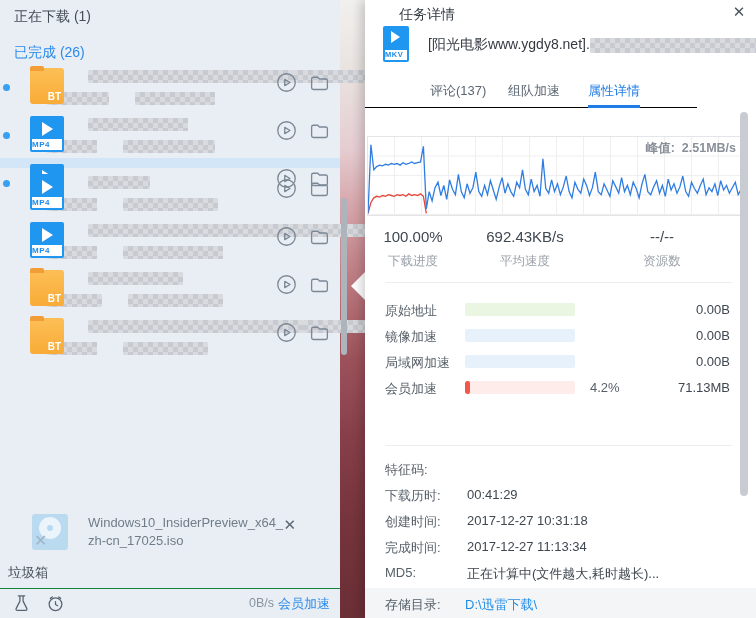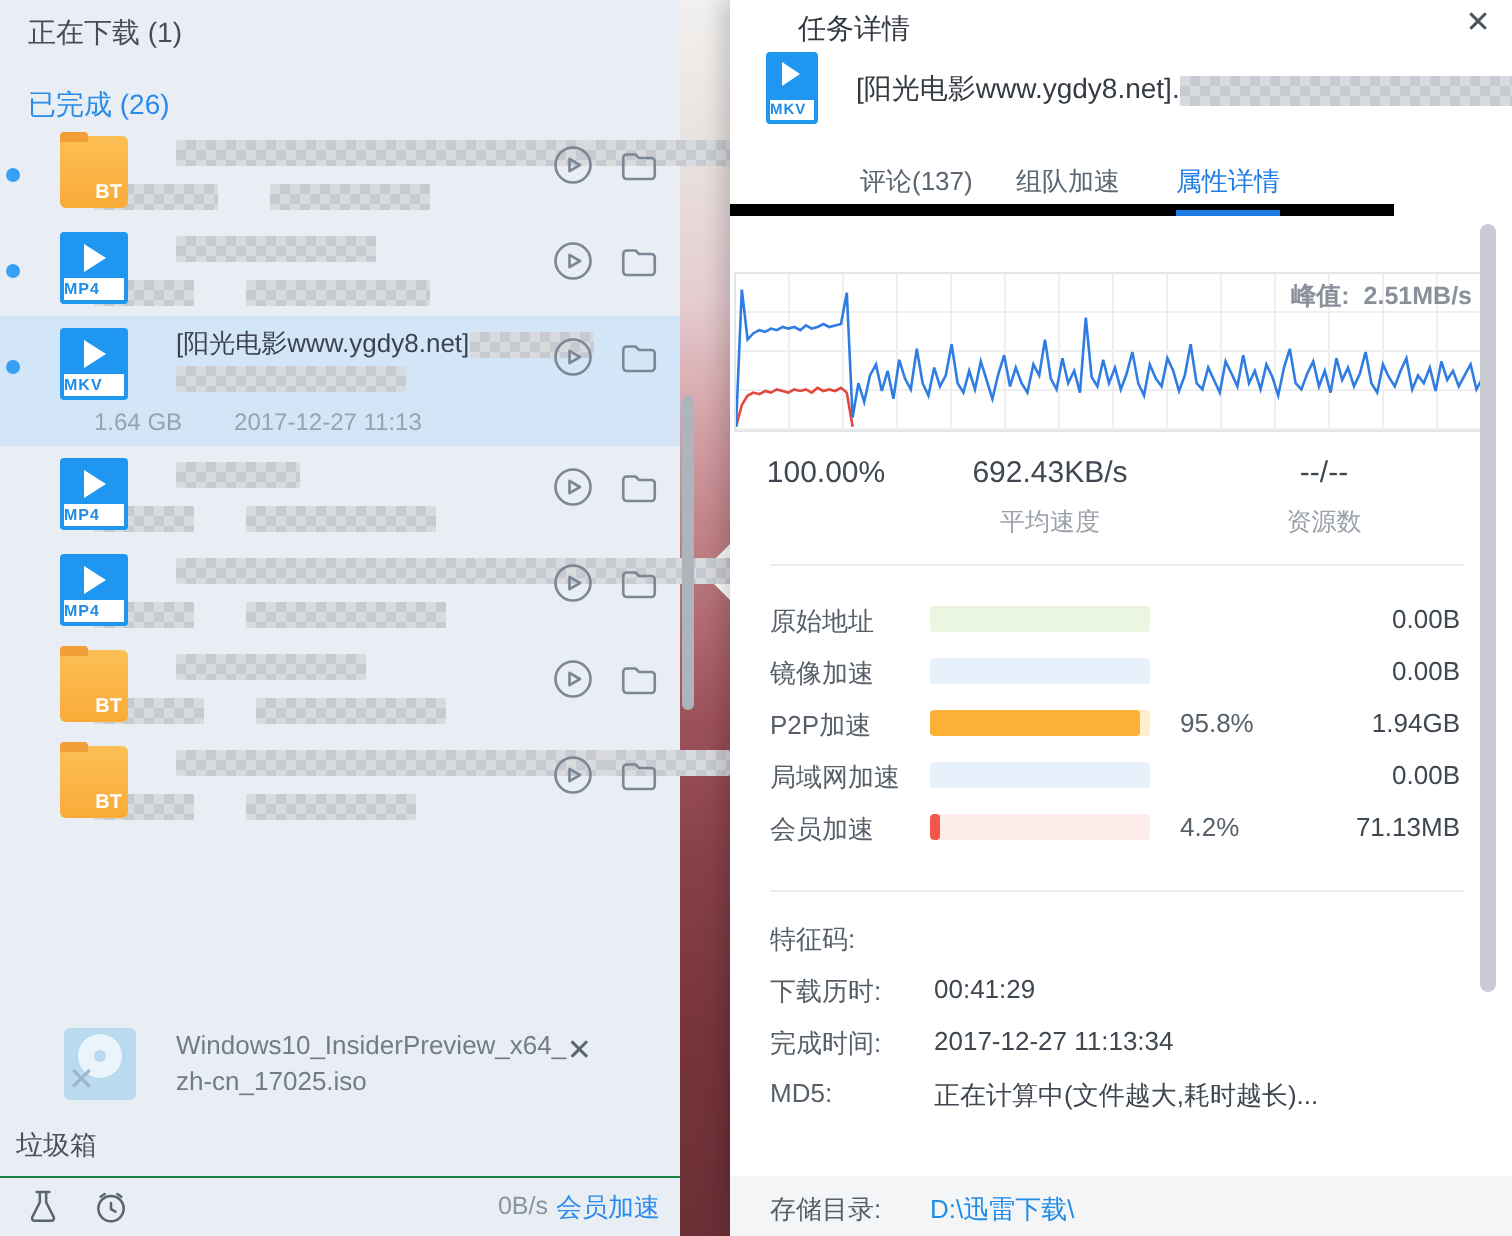--- a/index.html
+++ b/index.html
@@ -61,21 +61,21 @@
   
   .right-panel { position:absolute; left:365px; top:0; width:391px; height:618px; background:#fff; box-shadow:-4px 0 10px rgba(0,0,0,.18); }
   .rp-title { position:absolute; left:12px; top:6px; font-size:14px; color:#333a42;margin-left:22px; }
   .rp-close { position:absolute; right:8px; top:3px; width:18px; height:18px; text-align:center; line-height:18px; font-size:15px; color:#4b545d; }
   .rp-file-icon { position:absolute; left:18px; top:26px; width:26px; height:36px; }
   .rp-file-icon .vplay { left:8px; top:5px; border-top-width:6px; border-bottom-width:6px; border-left-width:9px; }
   .rp-file-icon .vband { height:10px; font-size:7.5px; line-height:10px; }
   .rp-file-name { position:absolute; left:63px; top:36px; font-size:14px; color:#333a42; white-space:nowrap; }
   .rp-file-name .redact { height:15px; }
 
-  .tabs { position:absolute; left:0; top:80px; width:332px; height:28px; border-bottom:6px solid #000000;text-decoration:underline; }
+  .tabs { position:absolute; left:0; top:80px; width:332px; height:28px; border-bottom:1px solid #000000;text-decoration:underline; }
   .tab { position:absolute; top:0; height:28px; font-size:13px; color:#5b6671; line-height:22px; }
   .tab.active { color:#1f7ce4; }
   .tab.active::after { content:""; position:absolute; left:0; right:0; bottom:0; height:3px; background:#1f7ce4; }
 
   .graph { position:absolute; left:2px; top:136px; width:378px; height:80px; border:1px solid #e3e5e8; background:
     linear-gradient(#efefef 1px,transparent 1px), linear-gradient(90deg,#efefef 1px,transparent 1px);
     background-size:27px 19.5px; background-position:-1px -1px; }
   .graph svg { position:absolute; left:0; top:0; }
   .peak { position:absolute; right:8px; top:3px; font-size:12.5px; color:#8a9099;font-weight:bold; }
 
@@ -149,25 +149,20 @@
                 <path d="M10 8.5 L16 12 L10 15.5 Z"></path>
               </svg></span><span><svg width="21" height="21" viewBox="0 0 24 24" fill="none" stroke="#7b8794" stroke-width="1.5" stroke-linejoin="round">
                 <path d="M3 8 a2 2 0 0 1 2 -2 h5 l2 2 h7 a2 2 0 0 1 2 2 v8 a2 2 0 0 1 -2 2 H5 a2 2 0 0 1 -2 -2 Z"></path>
               </svg></span></div>
         </div>
         <div class="lrow selected">
           <span class="dot"></span>
           <div class="licon vicon">
             <div class="vplay"></div>
             <div class="vband">MKV</div>
-          </div>
-          <div class="lbody">
-            <div class="ltitle"><span>[阳光电影www.ygdy8.net]</span><span class="redact" style="width: 62px;"></span></div>
-            <div class="ltitle"><span class="redact" style="width: 115px;"></span></div>
-            <div class="lmeta"><span>1.64 GB</span><span class="msep"></span><span>2017-12-27 11:13</span></div>
           </div>
           <div class="lbtns"><span><svg width="21" height="21" viewBox="0 0 24 24" fill="none" stroke="#7b8794" stroke-width="1.5" stroke-linejoin="round">
                 <circle cx="12" cy="12" r="10"></circle>
                 <path d="M10 8.5 L16 12 L10 15.5 Z"></path>
               </svg></span><span><svg width="21" height="21" viewBox="0 0 24 24" fill="none" stroke="#7b8794" stroke-width="1.5" stroke-linejoin="round">
                 <path d="M3 8 a2 2 0 0 1 2 -2 h5 l2 2 h7 a2 2 0 0 1 2 2 v8 a2 2 0 0 1 -2 2 H5 a2 2 0 0 1 -2 -2 Z"></path>
               </svg></span></div>
         </div>
         <div class="lrow">
           <div class="licon vicon">
@@ -289,20 +284,21 @@
           <polyline points="0.0,76.4 2.9,7.8 5.8,32.8 8.7,29.6 11.7,28.1 14.6,28.9 17.5,27.3 20.4,28.1 23.3,26.5 26.2,27.3 29.1,26.5 32.1,28.1 35.0,25.7 37.9,27.3 40.8,26.5 43.7,25.0 46.6,26.5 49.6,25.7 52.5,25.0 55.4,9.4 58.3,71.8 61.2,54.6 64.1,64.0 67.0,50.7 70.0,45.2 72.9,58.5 75.8,48.4 78.7,62.4 81.6,42.9 84.5,52.3 87.4,57.7 90.4,37.4 93.3,54.6 96.2,60.8 99.1,46.8 102.0,56.2 104.9,50.7 107.8,35.1 110.8,54.6 113.7,59.3 116.6,48.4 119.5,57.7 122.4,43.7 125.3,53.0 128.2,62.4 131.2,49.9 134.1,40.6 137.0,56.2 139.9,46.8 142.8,54.6 145.7,59.3 148.7,45.2 151.6,50.7 154.5,32.8 157.4,52.3 160.3,57.7 163.2,42.1 166.1,54.6 169.1,48.4 172.0,59.3 174.9,21.8 177.8,51.5 180.7,56.2 183.6,42.9 186.5,54.6 189.5,46.8 192.4,57.7 195.3,49.9 198.2,39.0 201.1,54.6 204.0,60.8 206.9,45.2 209.9,52.3 212.8,56.2 215.7,42.1 218.6,48.4 221.5,58.5 224.4,50.7 227.3,35.1 230.3,54.6 233.2,57.7 236.1,46.8 239.0,53.0 241.9,59.3 244.8,43.7 247.8,49.9 250.7,56.2 253.6,40.6 256.5,54.6 259.4,48.4 262.3,57.7 265.2,45.2 268.2,51.5 271.1,60.8 274.0,46.8 276.9,37.4 279.8,54.6 282.7,57.7 285.6,49.9 288.6,43.7 291.5,56.2 294.4,48.4 297.3,59.3 300.2,42.1 303.1,53.0 306.0,46.8 309.0,56.2 311.9,49.9 314.8,39.0 317.7,54.6 320.6,59.3 323.5,45.2 326.4,51.5 329.4,56.2 332.3,48.4 335.2,42.1 338.1,57.7 341.0,50.7 343.9,54.6 346.9,46.8 349.8,58.5 352.7,43.7 355.6,53.0 358.5,48.4 361.4,56.2 364.3,50.7 367.3,45.2 370.2,57.7 373.1,52.3 376.0,62.4" fill="none" stroke="#2f7de2" stroke-width="1.3"></polyline>
         </svg>
       <div class="peak">
         <span>峰值:</span>&nbsp; <span>2.51MB/s</span>
       </div>
     </div>
 
     <div class="stats" id="stats">
         <div class="stat" style="left: -12px; width: 120px;">
           <div class="sval">100.00%</div>
+          <div class="slab">下载进度</div>
         </div>
         <div class="stat" style="left: 100px; width: 120px;">
           <div class="sval">692.43KB/s</div>
           <div class="slab">平均速度</div>
         </div>
         <div class="stat" style="left: 237px; width: 120px;">
           <div class="sval">--/--</div>
           <div class="slab">资源数</div>
         </div>
       </div>
@@ -311,28 +307,20 @@
     <div class="accel" id="accel">
         <div class="arow">
           <span class="alab">原始地址</span>
           <span class="atrack" style="background: rgb(234, 245, 226);"></span>
           <span class="aval">0.00B</span>
         </div>
         <div class="arow">
           <span class="alab">镜像加速</span>
           <span class="atrack" style="background: rgb(231, 241, 251);"></span>
           <span class="aval">0.00B</span>
-        </div>
-        <div class="arow">
-          <span class="alab">P2P加速</span>
-          <span class="atrack" style="background: rgb(253, 238, 205);">
-            <span class="afill" style="background: rgb(252, 177, 54); width: 95.8%;"></span>
-          </span>
-          <span class="apct">95.8%</span>
-          <span class="aval">1.94GB</span>
         </div>
         <div class="arow">
           <span class="alab">局域网加速</span>
           <span class="atrack" style="background: rgb(231, 241, 251);"></span>
           <span class="aval">0.00B</span>
         </div>
         <div class="arow">
           <span class="alab">会员加速</span>
           <span class="atrack" style="background: rgb(253, 236, 234);">
             <span class="afill" style="background: rgb(242, 87, 74); width: 4.2%;"></span>
@@ -346,20 +334,24 @@
     <div class="inforows" id="inforows">
         <div class="irow">
           <span class="ilab">特征码:</span>
           <span class="ival"></span>
         </div>
         <div class="irow">
           <span class="ilab">下载历时:</span>
           <span class="ival">00:41:29</span>
         </div>
         <div class="irow">
+          <span class="ilab">创建时间:</span>
+          <span class="ival">2017-12-27 10:31:18</span>
+        </div>
+        <div class="irow">
           <span class="ilab">完成时间:</span>
           <span class="ival">2017-12-27 11:13:34</span>
         </div>
         <div class="irow">
           <span class="ilab">MD5:</span>
           <span class="ival">正在计算中(文件越大,耗时越长)...</span>
         </div>
       </div>
 
     <div class="storage">

